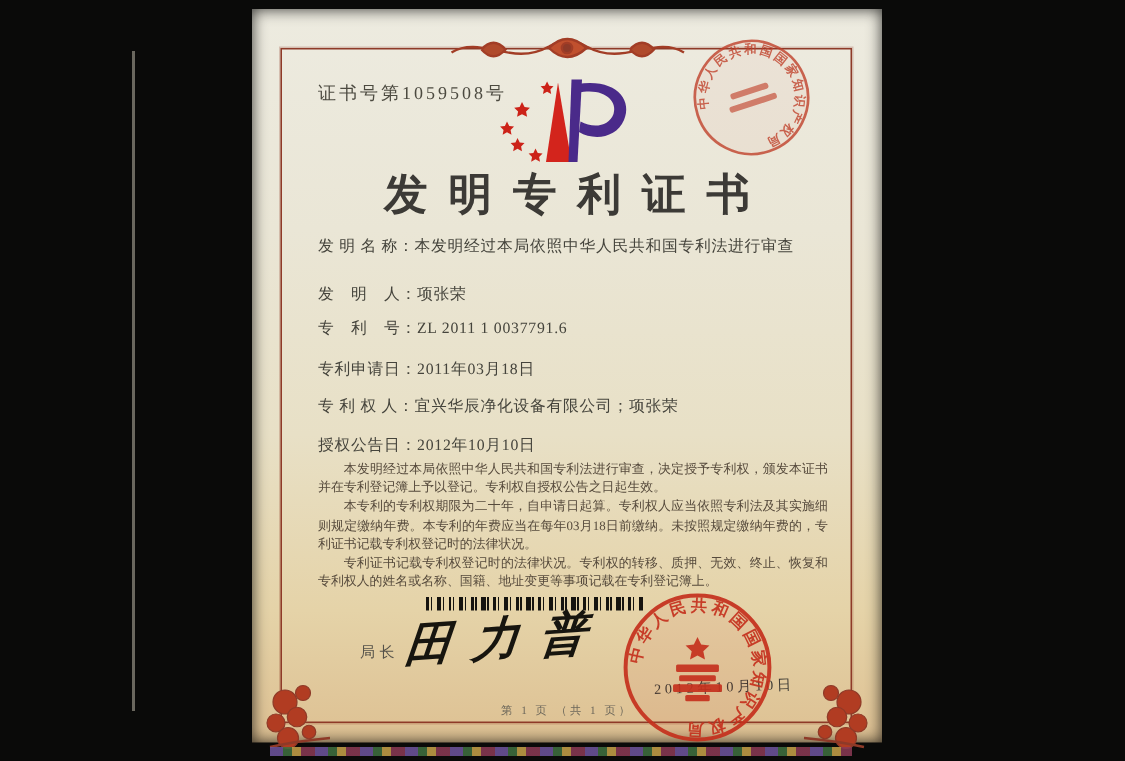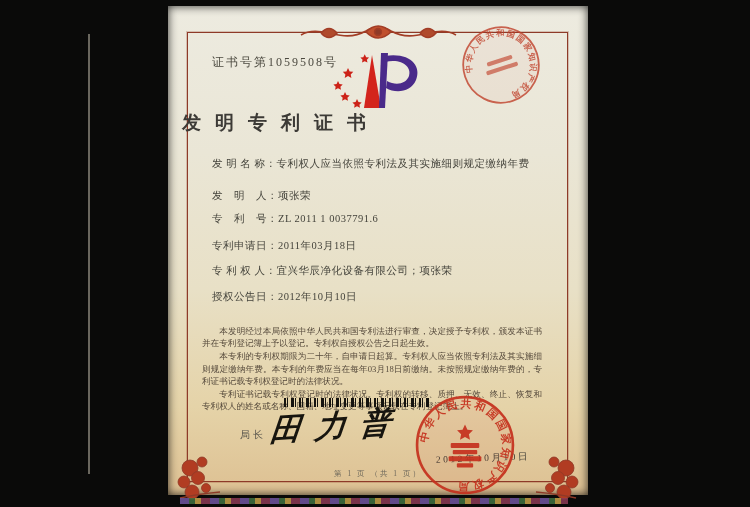--- a/index.html
+++ b/index.html
@@ -20,31 +20,31 @@
     border:1.5px solid #8e3a28;
     box-shadow:0 0 0 1px rgba(142,58,40,.25);
   }
   .cert-number{
     position:absolute;left:44px;top:48px;
     font-size:12px;color:#4c4a40;letter-spacing:2px;
   }
   .logo{position:absolute;left:160px;top:44px;width:100px;height:62px;}
   .title{
     position:absolute;left:0;top:104px;width:100%;
-    text-align:left;font-size:19px;font-weight:bold;color:#3c3a36;
+    text-align:center;font-size:29px;font-weight:bold;color:#3c3a36;
     letter-spacing:14px;text-indent:14px;
   }
   .field-row{
     position:absolute;left:44px;right:36px;
     font-size:10.5px;color:#45443c;white-space:nowrap;letter-spacing:.5px;
   }
   .field-row .flabel{color:#45443c;}
   .paragraphs{
-    position:absolute;left:34px;top:300px;width:340px;
-    font-size:8.6px;line-height:12.2px;color:#564a3c;text-align:justify;margin-top:19px;
+    position:absolute;left:44px;top:300px;width:340px;
+    font-size:8.6px;line-height:12.2px;color:#564a3c;text-align:justify;
   }
   .paragraphs p{margin:0 0 1px 0;text-indent:2em;}
   .barcode{
     position:absolute;left:116px;top:392px;width:146px;height:9px;
     background:repeating-linear-gradient(90deg,
       #15130f 0 2px,transparent 2px 3px,#15130f 3px 4px,transparent 4px 7px,
       #15130f 7px 10px,transparent 10px 11px,#15130f 11px 12px,transparent 12px 15px);
   }
   .issuer-label{position:absolute;left:72px;top:422px;font-size:10px;color:#55524a;letter-spacing:3px;}
   .signature{
@@ -104,21 +104,21 @@
       <polygon points="44,5 53,58 36,58" fill="#d3241c"></polygon>
       <g fill="#4a2a8a">
         <polygon points="53,3 60,3 57,58 51,58"></polygon>
         <path d="M57,6 C82,2 94,16 88,30 C83,42 68,44 58,38 L59,31 C68,36 78,34 81,26 C84,17 74,8 57,12 Z"></path>
       </g>
     </svg>
 
     <div class="title">发明专利证书</div>
 
     <div class="field-row" style="top:151px">
-      <span class="flabel">发 明 名 称：</span><span>专利权人应当依照专利法及其实施细则规定缴纳年费</span>
+      <span class="flabel">发 明 名 称：</span><span>本发明经过本局依照中华人民共和国专利法进行审查</span>
     </div>
     <div class="field-row" style="top:183px">
       <span class="flabel">发　明　人：</span><span>项张荣</span>
     </div>
     <div class="field-row" style="top:206px">
       <span class="flabel">专　利　号：</span><span>ZL 2011 1 0037791.6</span>
     </div>
     <div class="field-row" style="top:233px">
       <span class="flabel">专利申请日：</span><span>2011年03月18日</span>
     </div>

